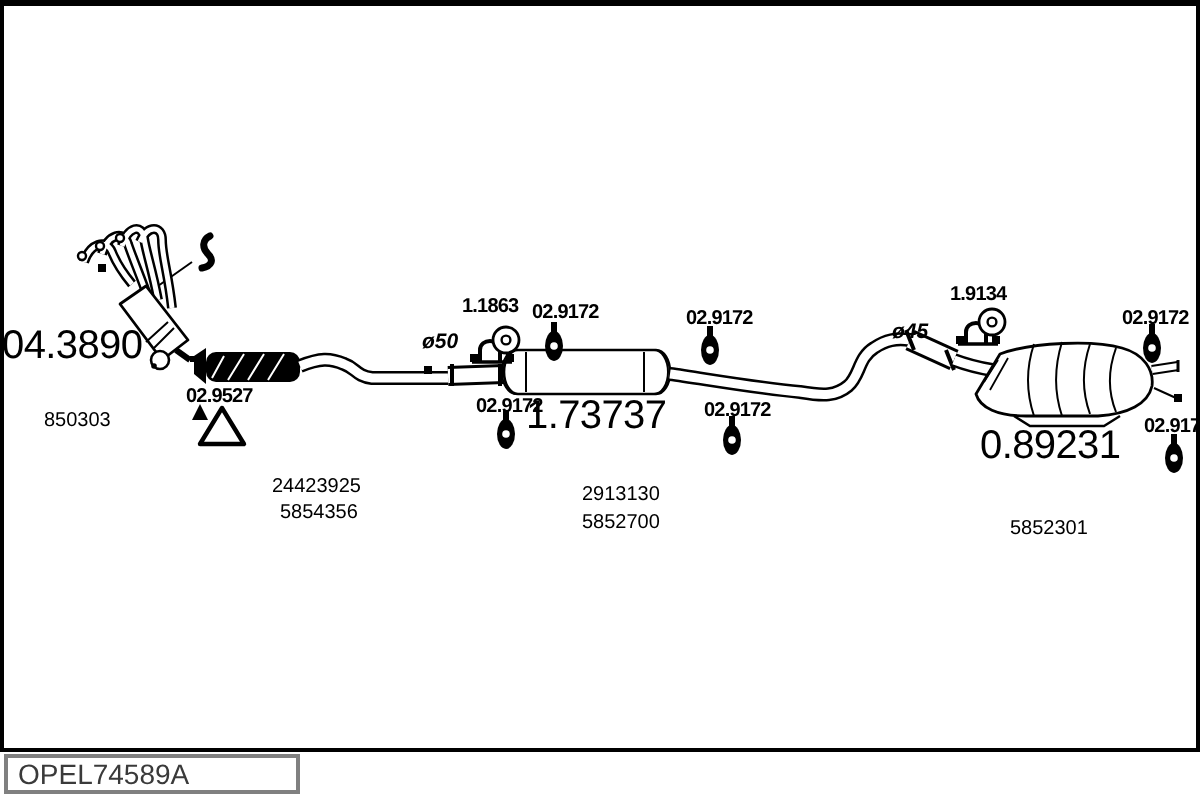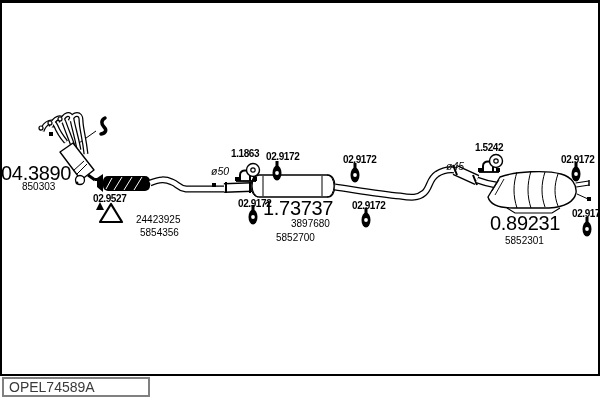--- a/index.html
+++ b/index.html
@@ -4,22 +4,22 @@
 <style>
   html,body{margin:0;padding:0;background:#fff;}
   #stage{position:relative;width:600px;height:400px;background:#fff;overflow:hidden;
          font-family:"Liberation Sans",sans-serif;color:#000;}
   #frame{position:absolute;left:0;top:0;width:600px;height:376px;box-sizing:border-box;
          border-style:solid;border-color:#000;border-width:3px 2px 2px 2px;}
   #artwork{position:absolute;left:0;top:0;}
   .lbl{position:absolute;line-height:1;white-space:nowrap;}
   .lbl-big{font-size:20px;letter-spacing:-0.3px;text-align:right;}
   .lbl-small{font-size:10px;font-weight:700;letter-spacing:-0.4px;}
-  .lbl-ref{font-size:10px;}
-  .lbl-dia{font-size:10.5px;font-weight:400;font-style:italic;}
+  .lbl-ref{font-size:10px;margin-top:24px;}
+  .lbl-dia{font-size:10.5px;font-weight:700;font-style:italic;}
   #code-box{position:absolute;left:2px;top:377px;width:148px;height:20px;box-sizing:border-box;
             border:2px solid #808080;display:flex;align-items:center;padding-left:5px;
             font-size:14px;color:#3a3a3a;background:#fff;text-align:center;}
 </style>
 </head>
 <body>
 
 <div id="stage">
 
   <div id="frame"></div>
@@ -163,28 +163,28 @@
   <div class="lbl lbl-ref" style="left:136px;top:215px">24423925</div>
   <div class="lbl lbl-ref" style="left:140px;top:228px">5854356</div>
 
   <div class="lbl lbl-dia" style="left:211px;top:166px">ø50</div>
   <div class="lbl lbl-small" style="left:231px;top:149px">1.1863</div>
 
   <div class="lbl lbl-small" style="left:266px;top:152px">02.9172</div>
   <div class="lbl lbl-small" style="left:238px;top:199px">02.9172</div>
 
   <div class="lbl lbl-big" style="left:263px;top:198px">1.73737</div>
-  <div class="lbl lbl-ref" style="left:291px;top:219px">3897680</div>
-  <div class="lbl lbl-ref" style="left:276px;top:233px">5852700</div>
+  <div class="lbl lbl-ref" style="left:291px;top:219px">2913130</div>
+  <div class="lbl lbl-ref" style="left:291px;top:233px">5852700</div>
 
   <div class="lbl lbl-small" style="left:343px;top:155px">02.9172</div>
   <div class="lbl lbl-small" style="left:352px;top:201px">02.9172</div>
 
   <div class="lbl lbl-dia" style="left:446px;top:161px">ø45</div>
-  <div class="lbl lbl-small" style="left:475px;top:143px">1.5242</div>
+  <div class="lbl lbl-small" style="left:475px;top:143px">1.9134</div>
 
   <div class="lbl lbl-small" style="left:561px;top:155px">02.9172</div>
 
   <div class="lbl lbl-big" style="left:490px;top:213px">0.89231</div>
   <div class="lbl lbl-ref" style="left:505px;top:236px">5852301</div>
 
   <div class="lbl lbl-small" style="left:572px;top:209px">02.9172</div>
 
   <div id="code-box">
     <span>OPEL74589A</span>

